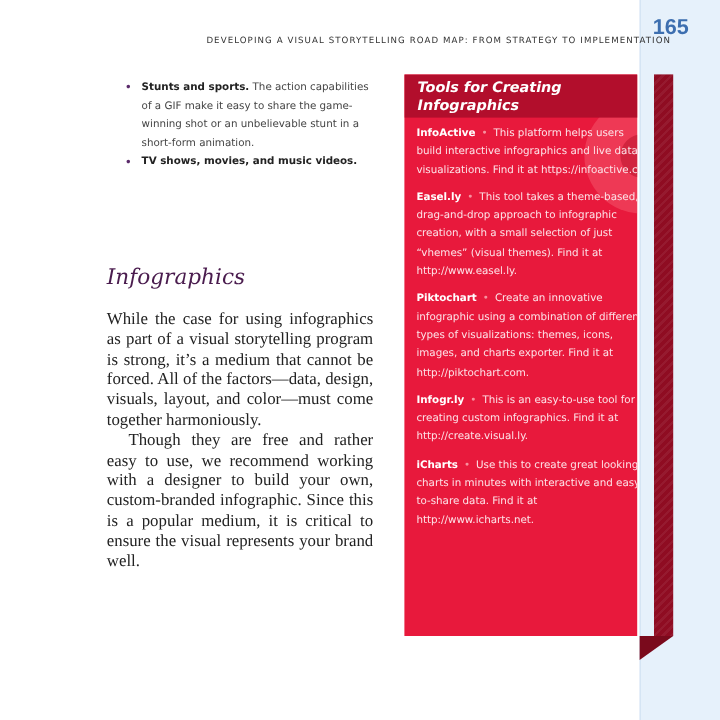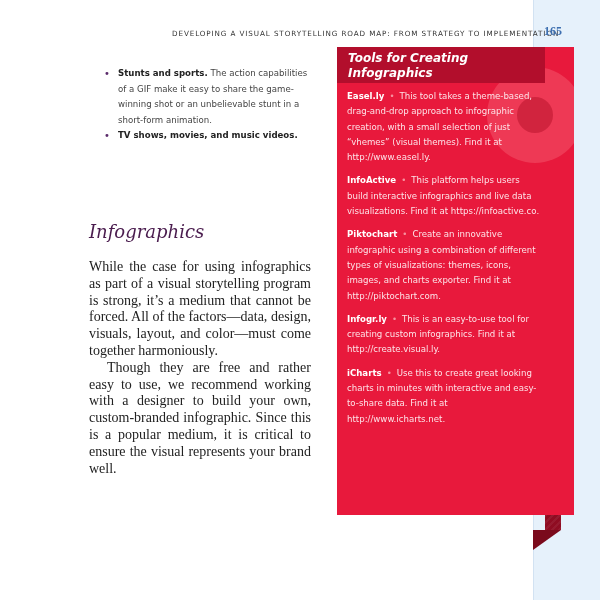--- a/index.html
+++ b/index.html
@@ -12,23 +12,23 @@
     position: absolute; left: 533px; top: 0; width: 67px; height: 600px;
     background: #e6f1fb; border-left: 1px solid #d2e2f2;
   }
   .running-head {
     position: absolute; top: 29px; left: 172px; width: 360px;
     font-size: 7.2px; letter-spacing: 0.9px; color: #333;
     text-align: right; white-space: nowrap;
     font-family: "DejaVu Sans", sans-serif;
   }
   .page-num {
-    position: absolute; top: 24px; left: 544px;
-    font-size: 12px; font-weight: bold; color: #3d6fb0;
-    font-family: Liberation Serif, serif;
+    position: absolute; top: 12px; left: 544px;
+    font-size: 18px; font-weight: bold; color: #3d6fb0;
+    font-family: Liberation Sans, sans-serif;
   }
   .bullets {
     position: absolute; left: 104px; top: 66px; width: 206px;
     margin: 0; padding: 0; list-style: none;
     font-family: "DejaVu Sans", sans-serif;
     font-size: 8.6px; line-height: 15.6px; color: #444;
   }
   .bullets li { position: relative; padding-left: 14px; margin: 0; }
   .bullets li .dot {
     position: absolute; left: 0; top: 0; color: #5a2a6a; font-size: 10px;
@@ -43,21 +43,21 @@
     position: absolute; left: 89px; top: 259px; width: 222px;
     font-family: "Liberation Serif", serif;
     font-size: 14px; line-height: 16.8px; color: #222;
     text-align: justify; margin: 0;
   }
   .body-text p { margin: 0; }
   .body-text p + p { text-indent: 18px; }
 
   
   .sidebar {
-    position: absolute; left: 337px; top: 47px; width: 237px; height: 468px;
+    position: absolute; left: 337px; top: 62px; width: 194px; height: 468px;
     background: #e8193c; overflow: hidden;
   }
   .sidebar-edge {
     position: absolute; left: 545px; top: 62px; width: 16px; height: 468px;
     background: #8f0c22;
     background-image: repeating-linear-gradient(135deg, rgba(255,255,255,0.06) 0 2px, transparent 2px 5px);
   }
   .sidebar-fold {
     position: absolute; left: 533px; top: 530px; width: 0; height: 0;
     border-top: 20px solid #7a0a1c; border-right: 28px solid transparent;
@@ -121,24 +121,24 @@
 <div class="sidebar">
   <div class="gear"></div>
   <div class="sidebar-header">
     <div class="sidebar-title">
       <span>Tools for Creating</span><br>
       <span>Infographics</span>
     </div>
   </div>
   <div class="tool-list">
     <div class="tool">
-      <span class="tool-name">Easel.ly</span><span class="tool-sep">•</span><span>This tool takes a theme-based, drag-and-drop approach to infographic creation, with a small selection of just “vhemes” (visual themes). Find it at http://www.easel.ly.</span>
+      <span class="tool-name">InfoActive</span><span class="tool-sep">•</span><span>This platform helps users build interactive infographics and live data visualizations. Find it at https://infoactive.co.</span>
     </div>
     <div class="tool">
-      <span class="tool-name">InfoActive</span><span class="tool-sep">•</span><span>This platform helps users build interactive infographics and live data visualizations. Find it at https://infoactive.co.</span>
+      <span class="tool-name">Easel.ly</span><span class="tool-sep">•</span><span>This tool takes a theme-based, drag-and-drop approach to infographic creation, with a small selection of just “vhemes” (visual themes). Find it at http://www.easel.ly.</span>
     </div>
     <div class="tool">
       <span class="tool-name">Piktochart</span><span class="tool-sep">•</span><span>Create an innovative infographic using a combination of different types of visualizations: themes, icons, images, and charts exporter. Find it at http://piktochart.com.</span>
     </div>
     <div class="tool">
       <span class="tool-name">Infogr.ly</span><span class="tool-sep">•</span><span>This is an easy-to-use tool for creating custom infographics. Find it at http://create.visual.ly.</span>
     </div>
     <div class="tool">
       <span class="tool-name">iCharts</span><span class="tool-sep">•</span><span>Use this to create great looking charts in minutes with interactive and easy-to-share data. Find it at http://www.icharts.net.</span>
     </div>

